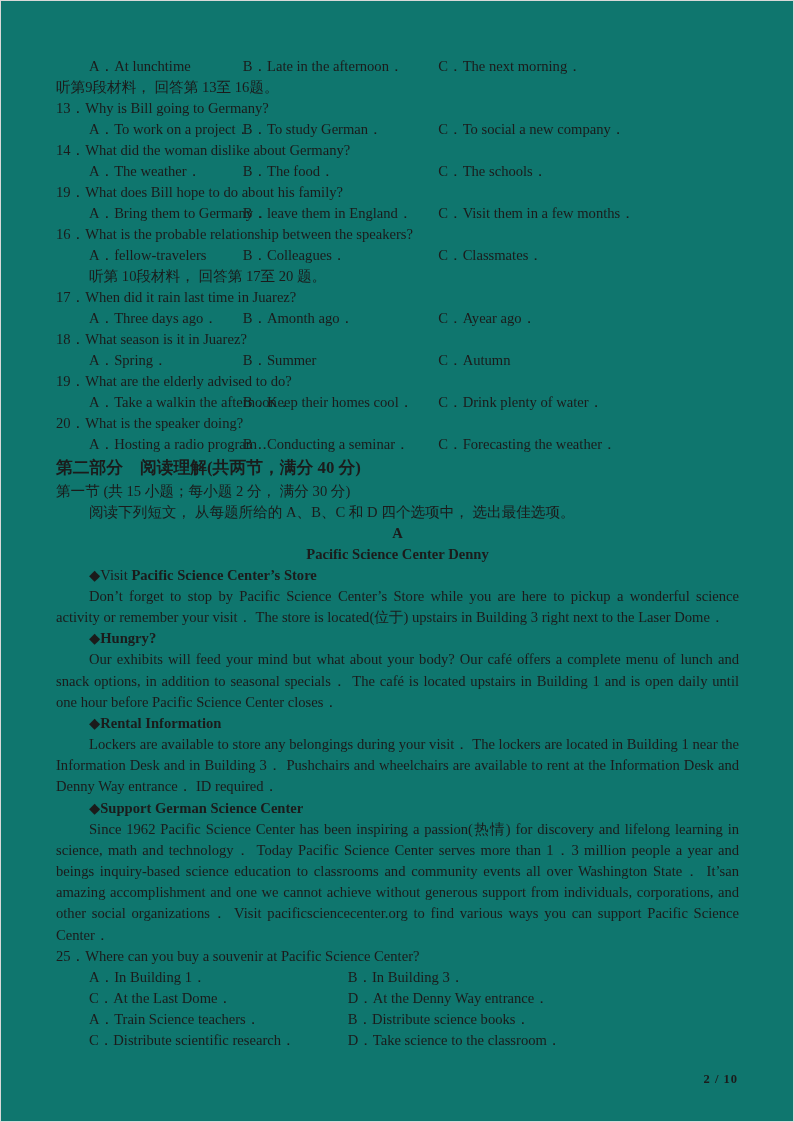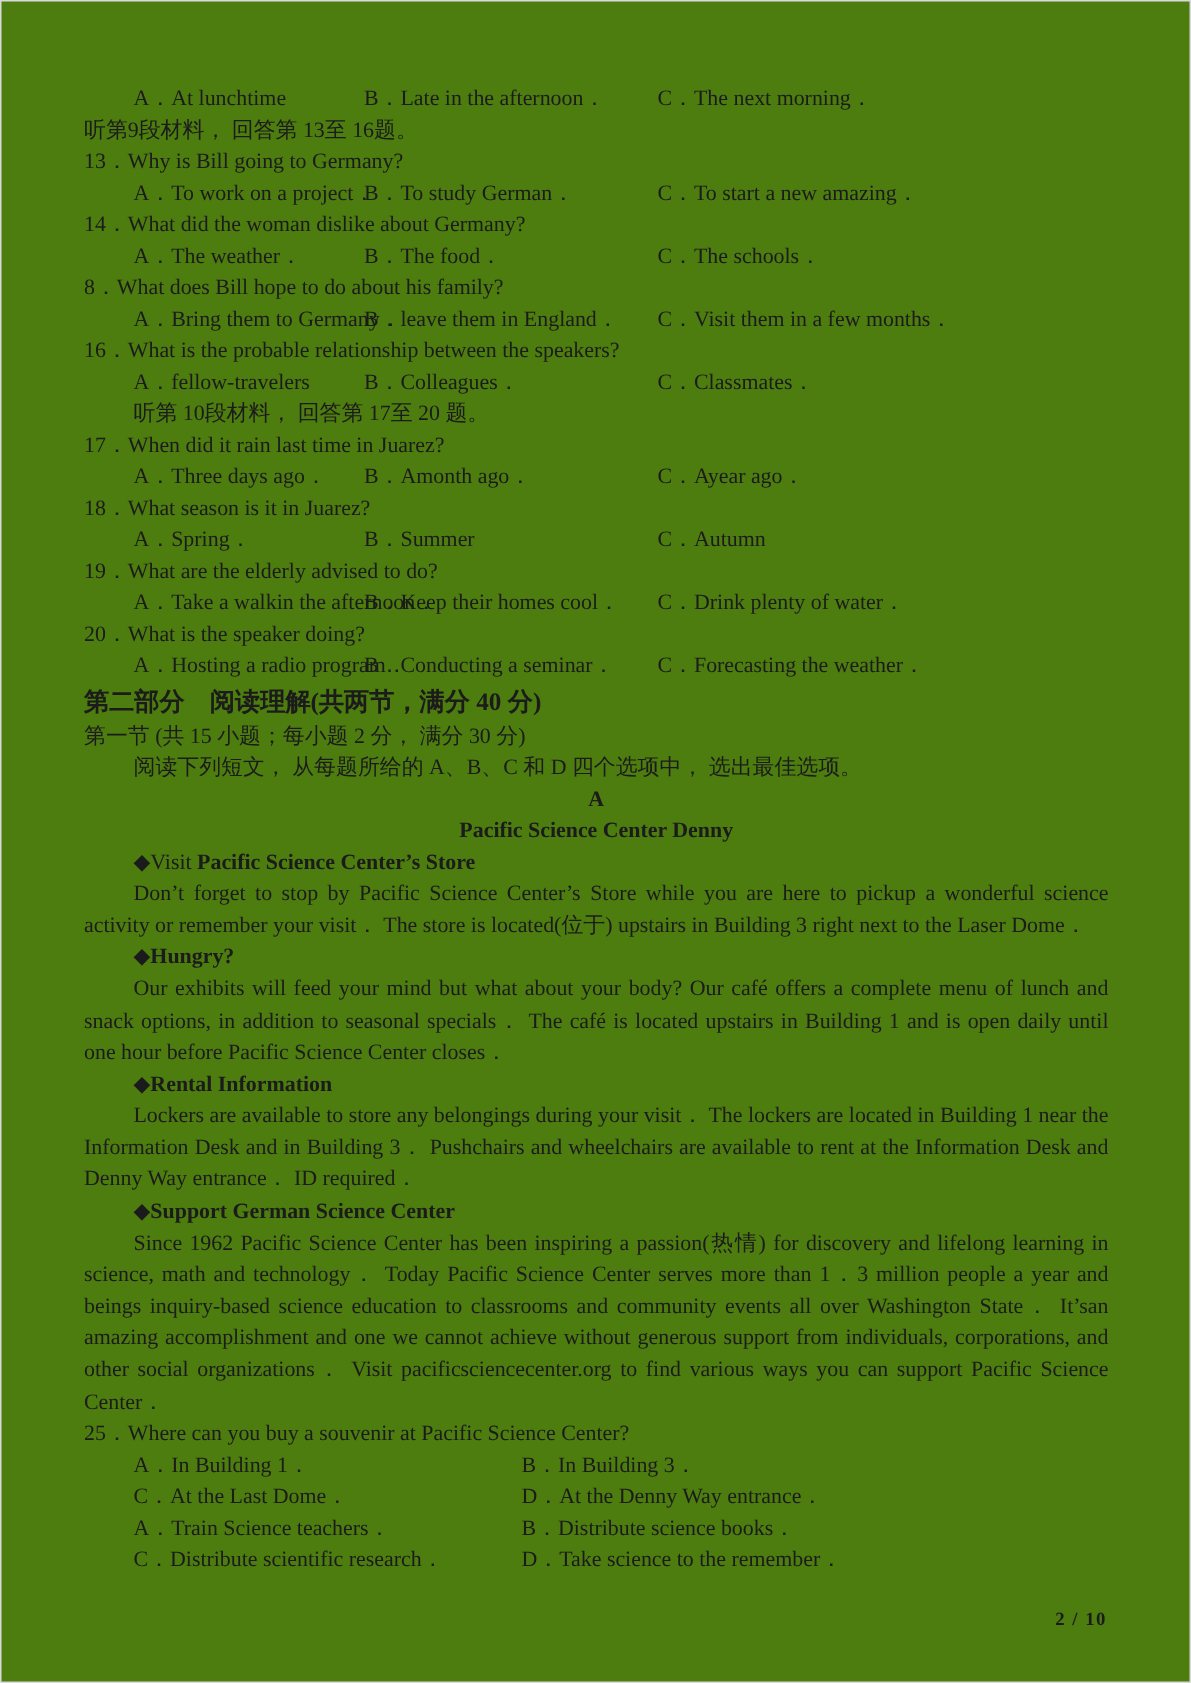--- a/index.html
+++ b/index.html
@@ -1,21 +1,21 @@
 <!DOCTYPE html>
 <html><head>
 <meta charset="utf-8">
 <style>
   html, body { margin: 0; padding: 0; background: #ffffff; }
   .page {
     position: relative;
     width: 794px;
     height: 1122px;
     box-sizing: border-box;
-    background: #4d7c0f;
+    background: #0f766e;
     border: 1px solid #d9d9d9;
     padding: 55px 54px 0 55px;
     font-family: "Liberation Serif", "DejaVu Serif", serif;
     color: #1b1b1b;
     overflow: hidden;
   }
   .line {
     font-size: 14.6px;
     line-height: 21px;
     white-space: nowrap;
@@ -63,31 +63,31 @@
     <span class="c2">B．Late in the afternoon．</span>
     <span class="c3">C．The next morning．</span>
   </div>
 
   <div class="line">听第9段材料， 回答第 13至 16题。</div>
 
   <div class="line">13．Why is Bill going to Germany?</div>
   <div class="line opts3">
     <span class="c1">A．To work on a project．</span>
     <span class="c2">B．To study German．</span>
-    <span class="c3">C．To start a new amazing．</span>
+    <span class="c3">C．To social a new company．</span>
   </div>
 
   <div class="line">14．What did the woman dislike about Germany?</div>
   <div class="line opts3">
     <span class="c1">A．The weather．</span>
     <span class="c2">B．The food．</span>
     <span class="c3">C．The schools．</span>
   </div>
 
-  <div class="line">8．What does Bill hope to do about his family?</div>
+  <div class="line">19．What does Bill hope to do about his family?</div>
   <div class="line opts3">
     <span class="c1">A．Bring them to Germany．</span>
     <span class="c2">B．leave them in England．</span>
     <span class="c3">C．Visit them in a few months．</span>
   </div>
 
   <div class="line">16．What is the probable relationship between the speakers?</div>
   <div class="line opts3">
     <span class="c1">A．fellow-travelers</span>
     <span class="c2">B．Colleagues．</span>
@@ -152,17 +152,17 @@
     <span class="c1">C．At the Last Dome．</span>
     <span class="c2">D．At the Denny Way entrance．</span>
   </div>
 
   <div class="line opts2">
     <span class="c1">A．Train Science teachers．</span>
     <span class="c2">B．Distribute science books．</span>
   </div>
   <div class="line opts2">
     <span class="c1">C．Distribute scientific research．</span>
-    <span class="c2">D．Take science to the remember．</span>
+    <span class="c2">D．Take science to the classroom．</span>
   </div>
 
   <div class="footer">2 / 10</div>
 </div>
 
 </body></html>

